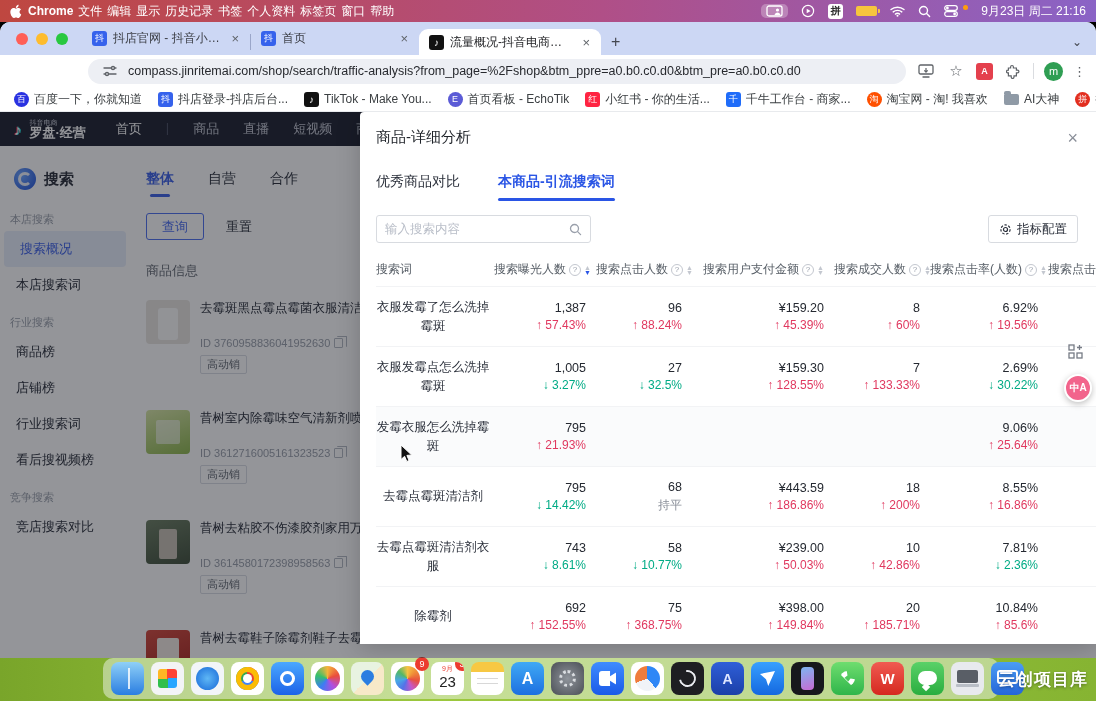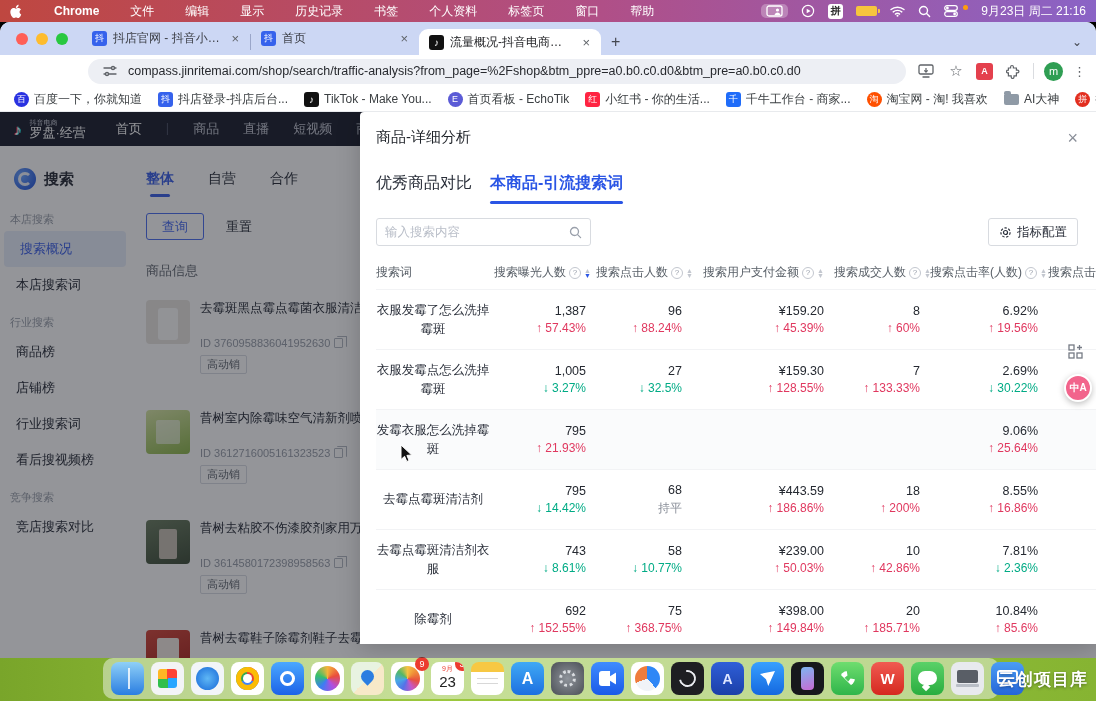--- a/index.html
+++ b/index.html
@@ -3,21 +3,21 @@
 <meta charset="utf-8">
 <style>
 *{margin:0;padding:0;box-sizing:border-box}
 html,body{width:1096px;height:701px;overflow:hidden}
 body{font-family:"Liberation Sans","DejaVu Sans",sans-serif;background:#000;position:relative}
 .screen{position:absolute;inset:0}
 
 
 .menubar{position:absolute;top:0;left:0;right:0;height:22px;display:flex;align-items:center;justify-content:space-between;
  background:linear-gradient(90deg,#bf4740 0%,#b04f87 55%,#8a63c6 100%);color:#fff;font-size:12px;padding:0 10px}
-.mb-left,.mb-right{display:flex;align-items:center;gap:31px}
+.mb-left,.mb-right{display:flex;align-items:center;gap:5px}
 .mb-right{gap:13px}
 .mb-item{cursor:default;white-space:nowrap}
 .mb-item.b{font-weight:bold}
 .ime{background:#fff;color:#222;font-size:10px;font-weight:bold;border-radius:3px;width:15px;height:15px;display:flex;align-items:center;justify-content:center}
 .mb-pill{background:rgba(255,255,255,.28);border-radius:5px;padding:1px 5px;display:flex;align-items:center}
 .batt{width:21px;height:10px;border-radius:2px;background:#f7c53d;position:relative;display:inline-block}
 .batt:after{content:"";position:absolute;right:-3px;top:3px;width:2px;height:4px;background:#f7c53d;border-radius:0 1px 1px 0}
 .ccdot{width:5px;height:5px;border-radius:50%;background:#ff9d0a;margin-left:-8px;margin-top:-8px}
 .clock{white-space:nowrap}
 
@@ -57,21 +57,21 @@
 .bm-tb{background:#ff5000;border-radius:50%}
 .bm-pdd{background:#e22e1f;border-radius:50%}
 .folder{width:15px;height:11px;background:#8f9aa6;border-radius:1px 2px 2px 2px;position:relative}
 .folder:before{content:"";position:absolute;top:-3px;left:0;width:7px;height:3px;background:#8f9aa6;border-radius:2px 2px 0 0}
 
 
 .page{position:absolute;top:90px;left:0;right:0;height:546px;background:#f5f6f8;overflow:hidden}
 .topnav{position:absolute;top:0;left:0;right:0;height:34px;background:#1e2230;display:flex;align-items:center;color:#fff;padding:0 14px;gap:8px}
 .brand-note{font-size:15px;color:#fff;text-shadow:1px 0 #25f4ee,-1px 0 #fe2c55}
 .brand-txt .s{display:block;font-size:7px;color:#cfd2dd;line-height:7px}
-.brand-txt .b{display:block;font-size:13px;font-weight:normal;line-height:13px}
+.brand-txt .b{display:block;font-size:13px;font-weight:bold;line-height:13px}
 .tn-items{display:flex;gap:24px;margin-left:22px;font-size:13px;color:#c3c6d1}
 .tn-items .on{color:#fff}
 .tn-sep{color:#4a4f63}
 .side{position:absolute;top:34px;left:0;width:130px;bottom:0;background:#fff;font-size:13px;color:#2a2f3a}
 .s-head{display:flex;align-items:center;gap:8px;padding:22px 14px 10px;font-size:15px;font-weight:bold}
 .s-logo{width:22px;height:22px;border-radius:50%;background:radial-gradient(circle at 35% 35%,#6ea6ff,#1e4fd8);position:relative}
 .s-logo:after{content:"";position:absolute;inset:4px;border:3px solid rgba(255,255,255,.9);border-right-color:transparent;border-radius:50%}
 .s-label{font-size:11px;color:#9aa0ab;padding:12px 10px 4px}
 .s-item{padding:9px 16px;cursor:pointer}
 .s-item.on{background:#e8eefc;color:#3e63e8;border-radius:4px;margin:0 4px}
@@ -95,21 +95,21 @@
 .copyic{width:9px;height:10px;border:1px solid #b4bac4;border-radius:1px;position:relative;flex:none}
 .copyic:before{content:"";position:absolute;top:-3px;left:2px;width:9px;height:10px;border:1px solid #b4bac4;border-left:none;border-bottom:none;border-radius:1px}
 .c-tag{display:inline-block;font-size:11px;color:#646a73;border:1px solid #d9dce3;border-radius:2px;padding:1px 6px;margin-top:6px}
 
 
 .backdrop{position:absolute;inset:0;background:rgba(18,20,28,.45);z-index:5}
 .modal{position:absolute;left:360px;top:0;width:736px;height:532px;background:#fff;z-index:10;border-radius:4px 0 0 0;box-shadow:0 4px 24px rgba(0,0,0,.2)}
 .m-head{display:flex;justify-content:space-between;align-items:center;padding:16px 18px 0 16px}
 .m-title{font-size:15px;font-weight:normal;color:#1f2329}
 .m-close{font-size:18px;color:#8a8f99;line-height:1;cursor:pointer}
-.m-tabs{display:flex;gap:18px;padding:26px 0 0 16px;font-size:16px;color:#2a2f3a}
+.m-tabs{display:flex;gap:38px;padding:26px 0 0 16px;font-size:14px;color:#2a2f3a}
 .m-tab{padding-bottom:10px;cursor:pointer}
 .m-tab.on{color:#2a55e5;font-weight:bold;position:relative}
 .m-tab.on:after{content:"";position:absolute;left:0;right:0;bottom:0;height:3px;background:#2a55e5;border-radius:2px}
 .m-bar{display:flex;justify-content:space-between;align-items:center;padding:14px 18px 0 16px}
 .srch{width:215px;height:28px;border:1px solid #d8dbe0;border-radius:3px;display:flex;align-items:center;padding:0 8px}
 .srch input{border:none;outline:none;flex:1;font-size:12.5px;color:#2a2f3a;font-family:inherit}
 .srch input::placeholder{color:#b9bec8}
 .cfg{height:28px;border:1px solid #d8dbe0;border-radius:3px;background:#fff;display:flex;align-items:center;gap:5px;padding:0 10px;font-size:12.5px;color:#2a2f3a}
 .tablewrap{margin:10px 0 0 16px;overflow:hidden;width:720px}
 .gtable{width:800px;border-collapse:collapse;table-layout:fixed;font-size:12.5px}

